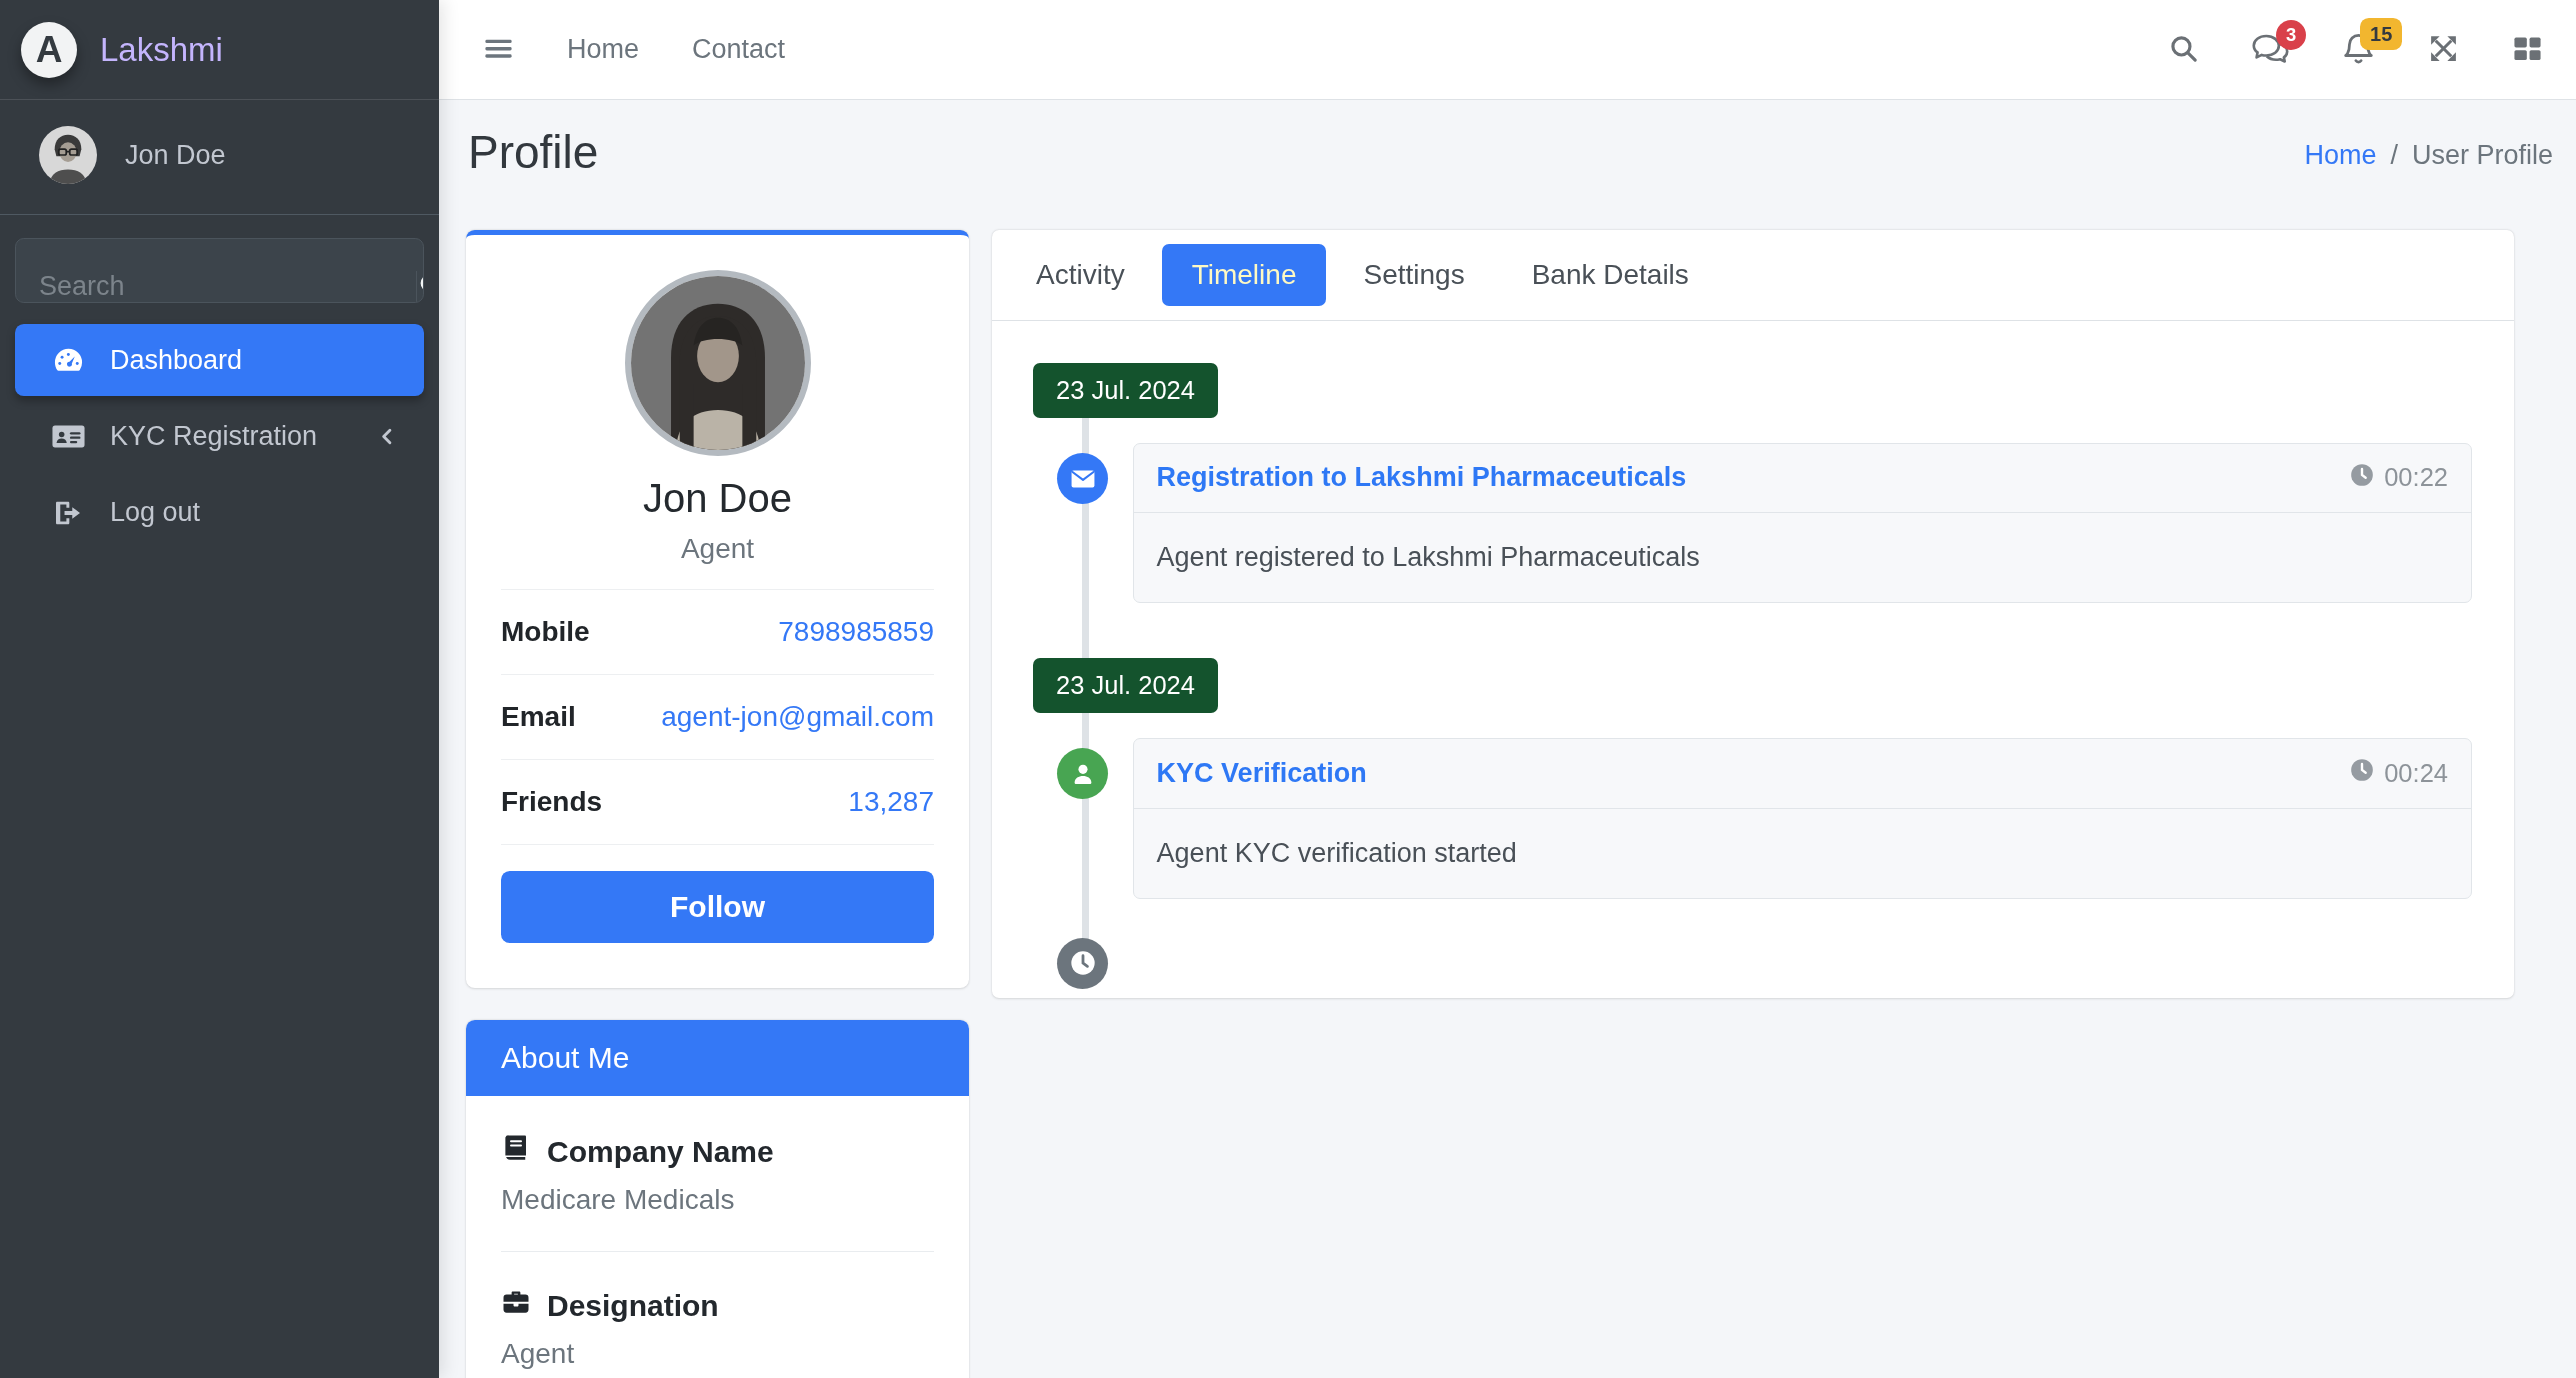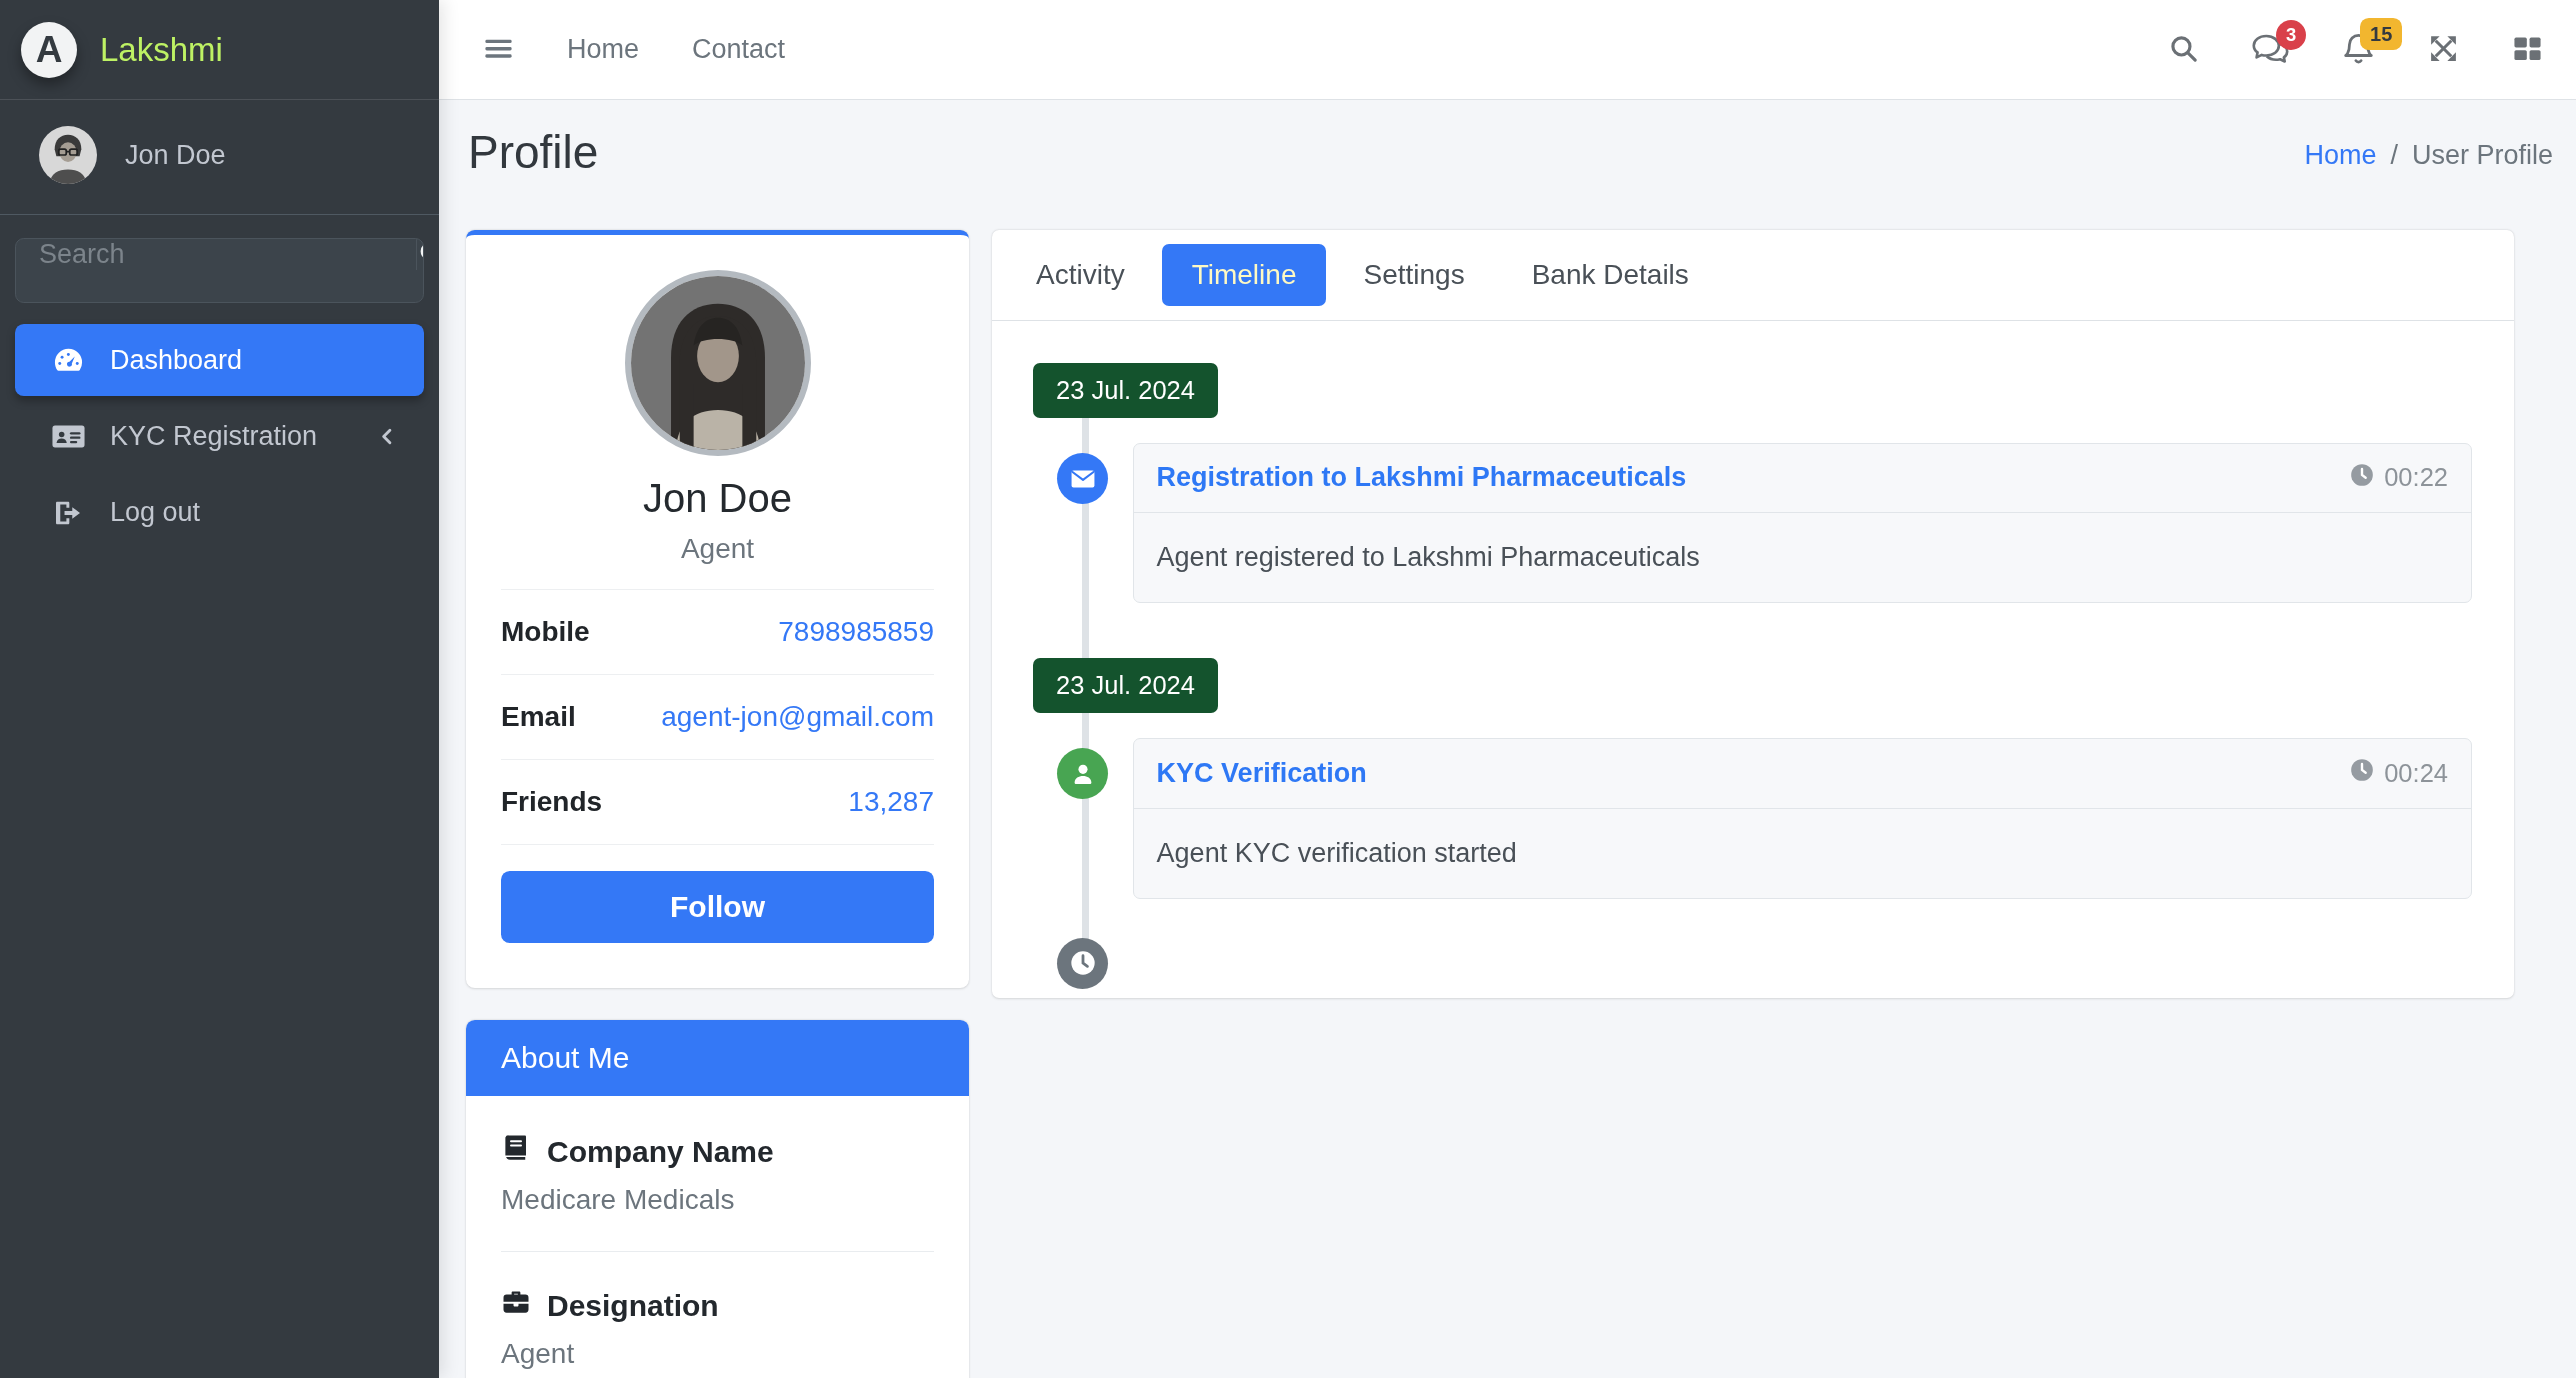--- a/index.html
+++ b/index.html
@@ -23,33 +23,33 @@
     padding:0 21px; border-bottom:0.9px solid rgba(255,255,255,.12);
     cursor:pointer;
   }
   .brand-logo {
     width:56px; height:56px; border-radius:50%;
     background:#f2f3f4; color:#343a40;
     font-weight:bold; font-size:37px;
     display:flex; align-items:center; justify-content:center;
     box-shadow:0 7px 12.3px rgba(0,0,0,.35);
   }
-  .brand-name { margin-left:23px; font-size:33px; color:#bef264; font-weight:400; }
+  .brand-name { margin-left:23px; font-size:33px; color:#c4b5fd; font-weight:400; }
 
   .user-panel {
     display:flex; align-items:center;
     padding:26px 14px 30px 39px;
     border-bottom:0.9px solid #4f5962;
   }
   .user-avatar { width:58px; height:58px; border-radius:50%; overflow:hidden; flex:0 0 58px; }
   .user-avatar svg { display:block; width:100%; height:100%; }
   .user-name { margin-left:28px; font-size:27px; color:#c2c7d0; }
 
   .sidebar-search {
-    display:flex; align-items:flex-start;
+    display:flex; align-items:flex-end;
     margin:23px 15px 0; height:65px;
     background:#3c444b; border:0.9px solid #4b545c; border-radius:8.8px;
     overflow:hidden;
   }
   .sidebar-search input {
     flex:1; background:transparent; border:0; outline:0;
     color:#e9ecef; font-size:27px; padding:0 23px;
     font-family:inherit;
   }
   .sidebar-search input::placeholder { color:#7c848b; }

